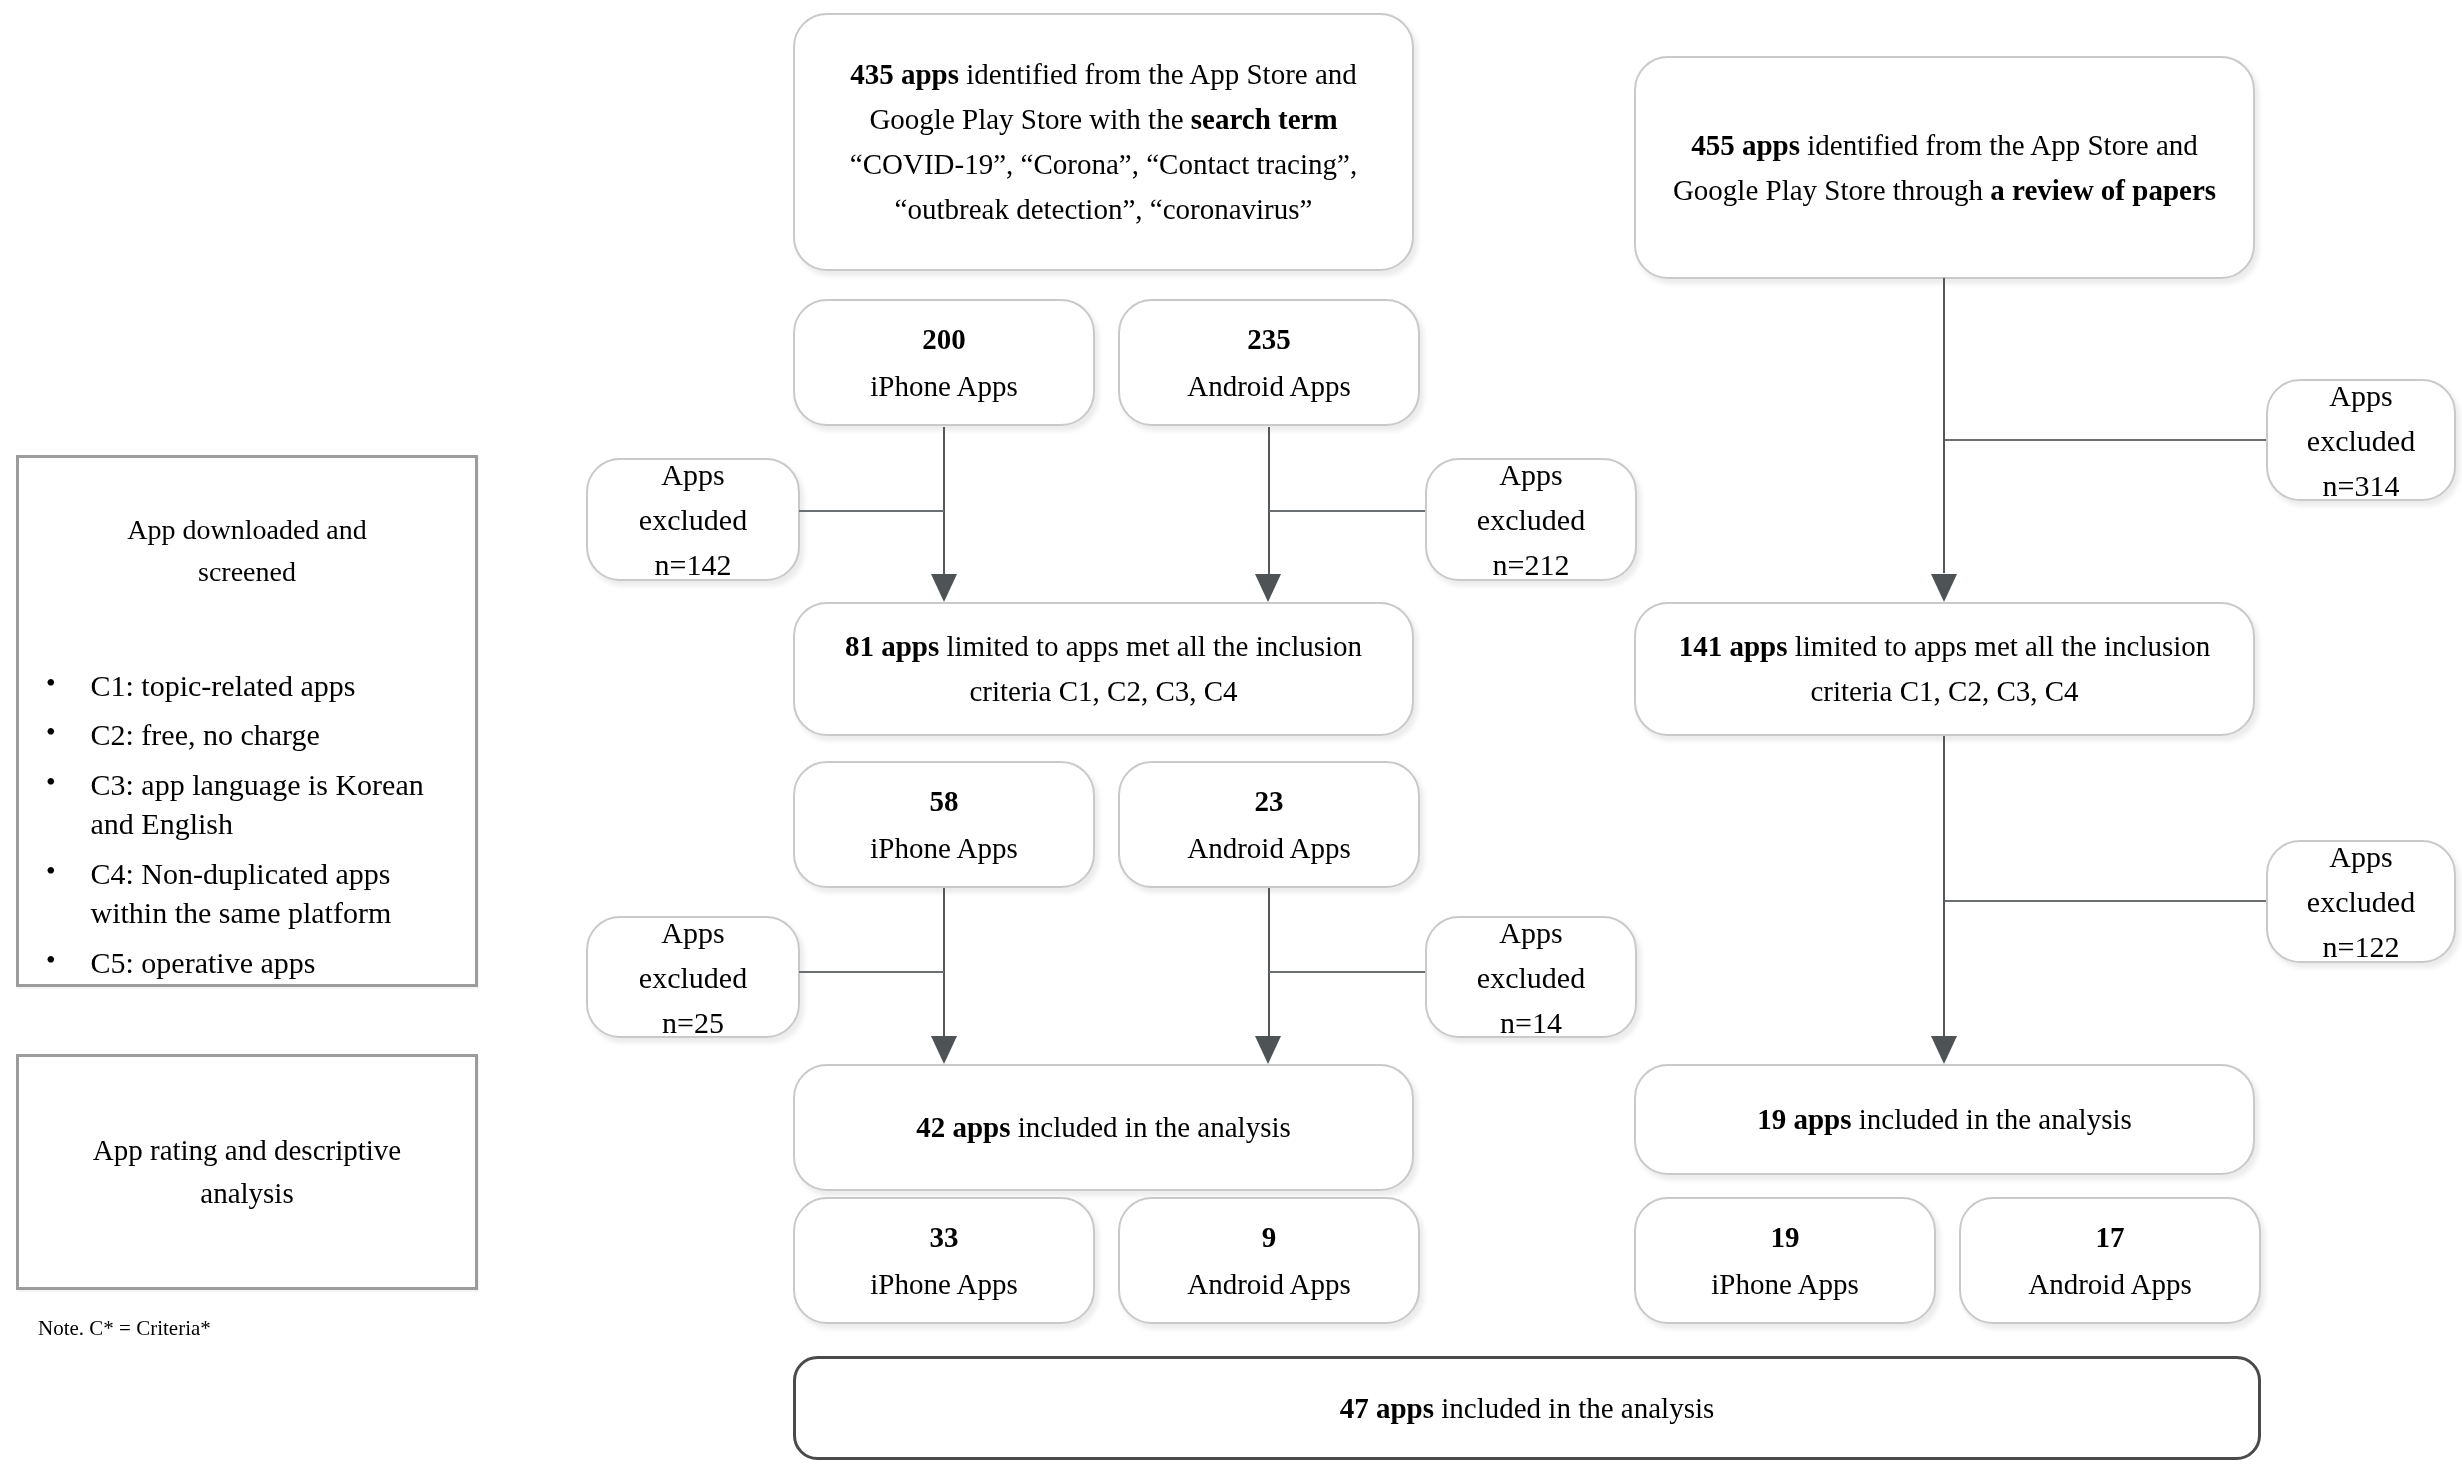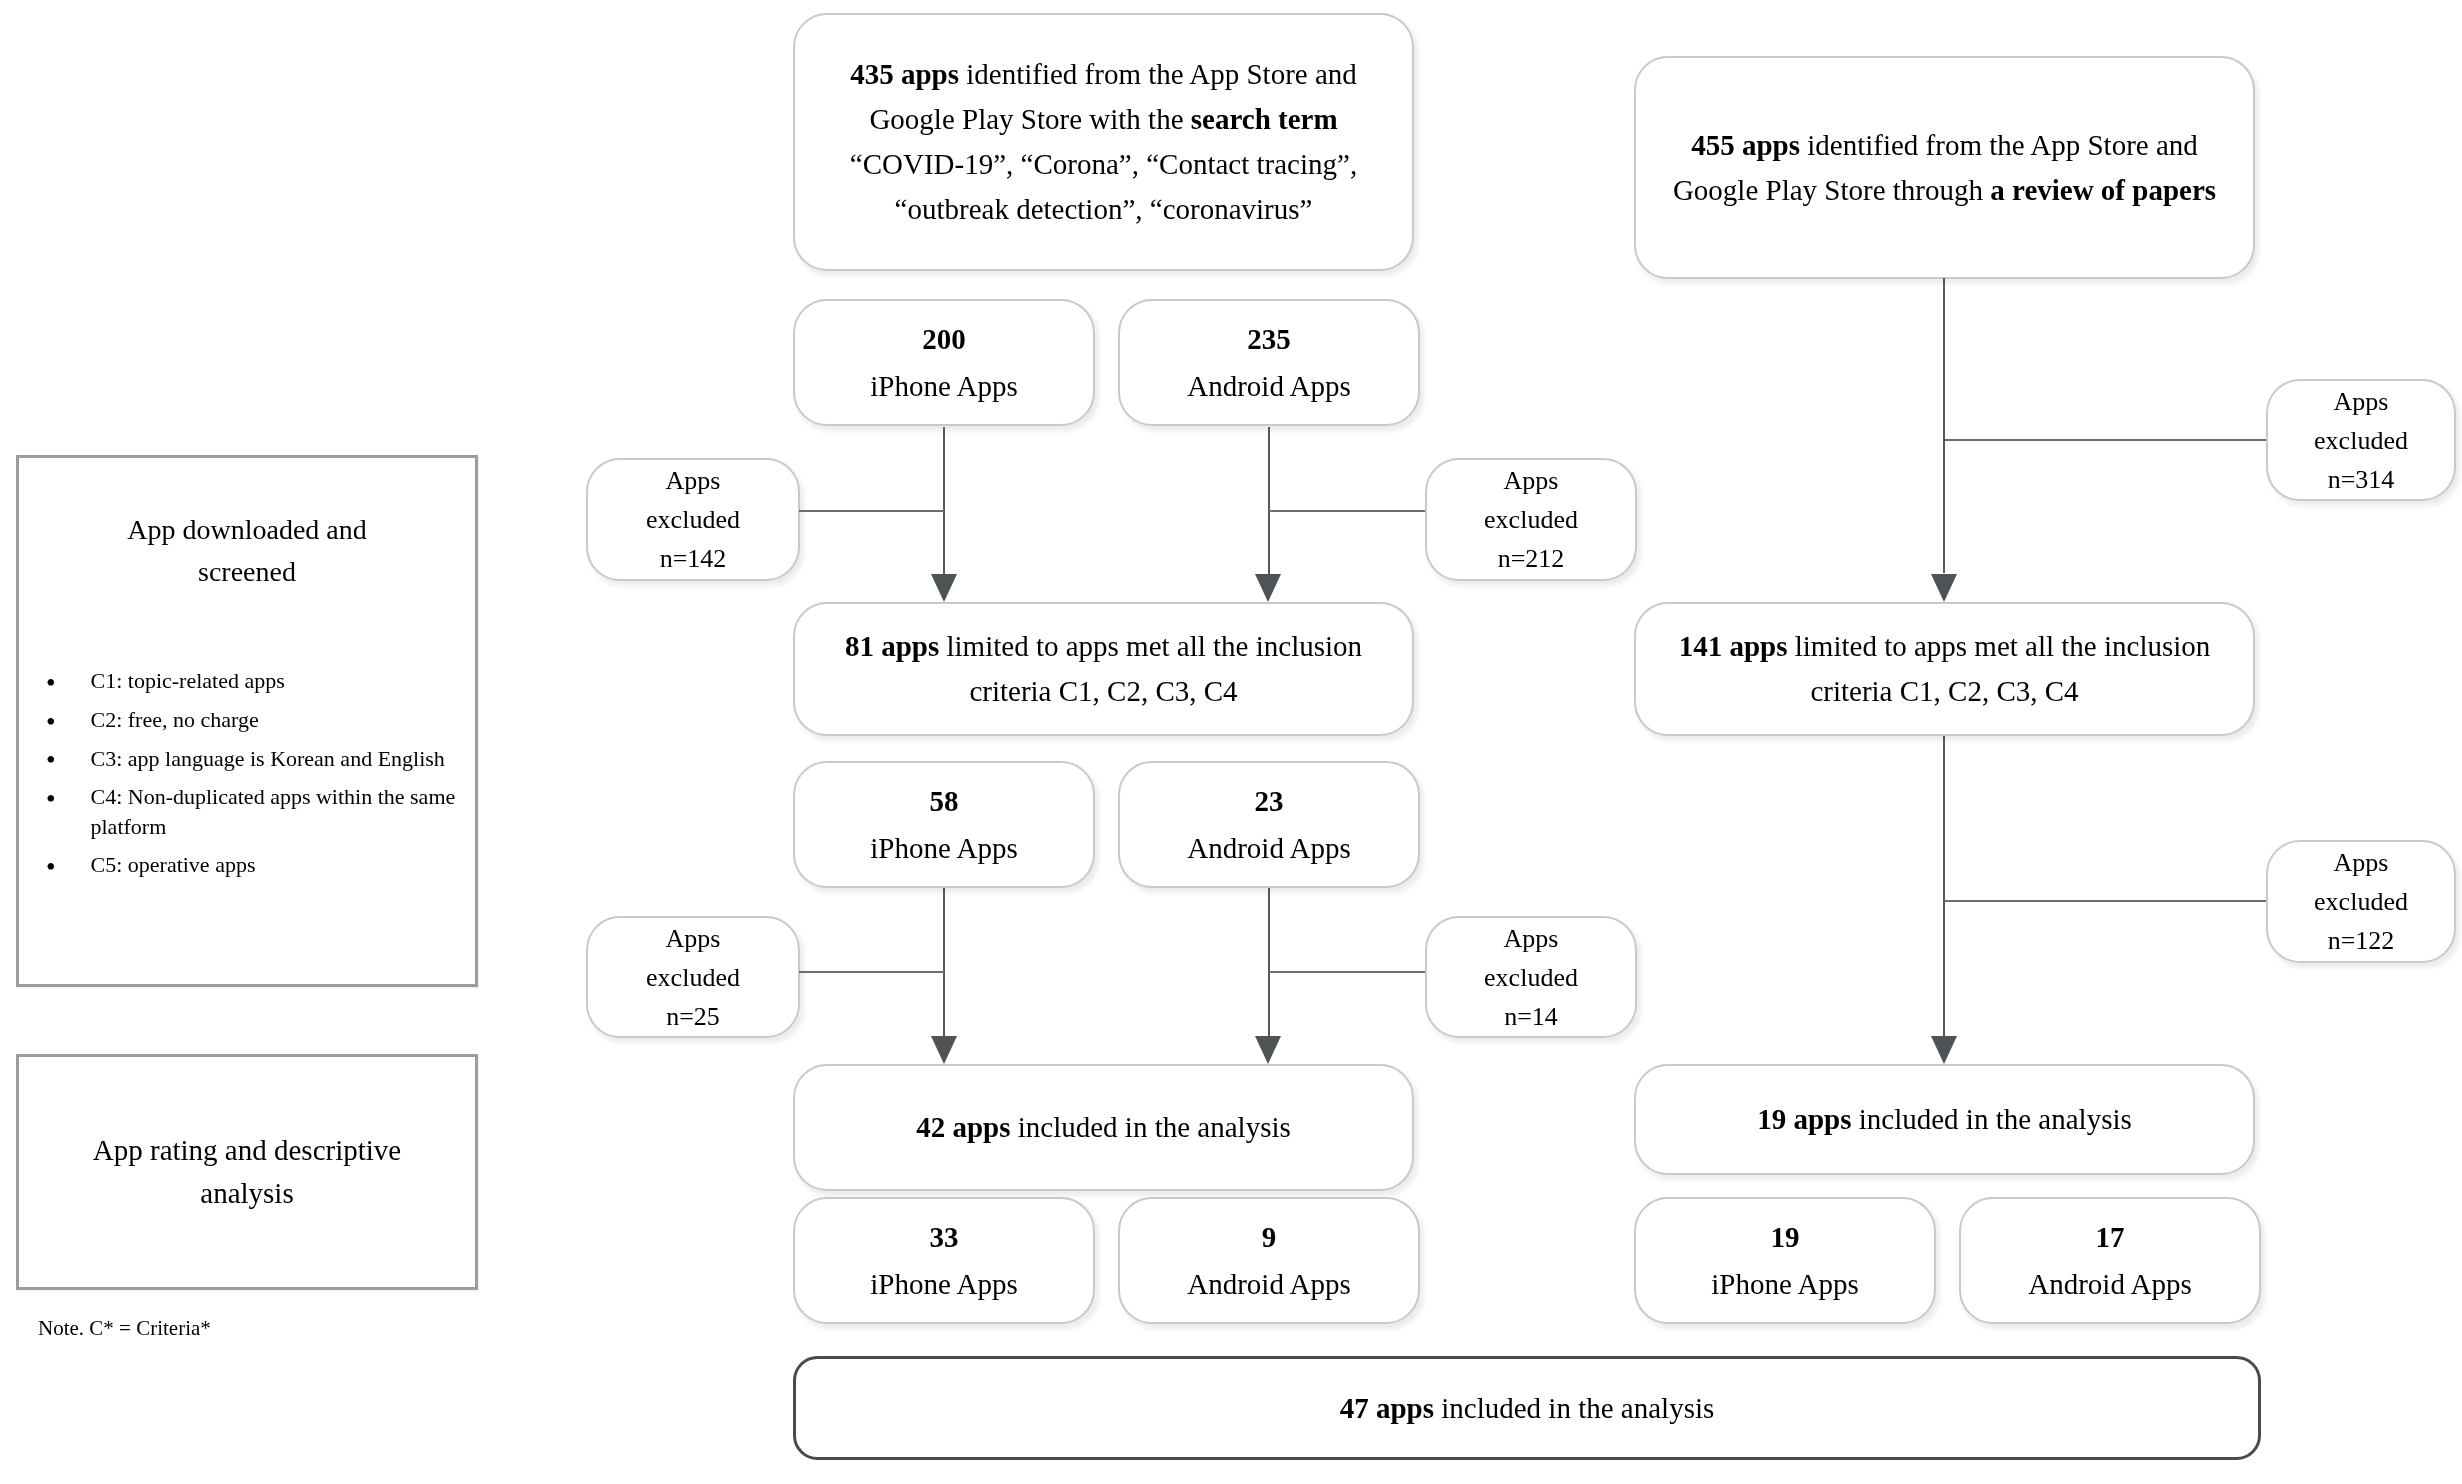--- a/index.html
+++ b/index.html
@@ -25,21 +25,21 @@
     border: 2.4px solid #c9c9c9;
     border-radius: 34px;
     box-shadow: 3.1px 4.3px 4.9px rgba(0,0,0,0.08);
   }
   .square {
     border: 3.7px solid #9c9c9c;
     box-shadow: 1.2px 1.8px 0 rgba(0,0,0,0.05);
   }
   .big-text { font-size: 29px; line-height: 1.55; }
   .bold { font-weight: bold; margin-top: 12px; }
-  .excl-box { font-size: 26px; line-height: 1.5; white-space: pre-line; }
+  .excl-box { font-size: 30px; line-height: 1.5; white-space: pre-line; }
   .plat-box { font-size: 29px; line-height: 1.6; }
   .plat-box .count { font-weight: bold; display: block; }
   .plat-box .plat-label { display: block; }
   .stage-text { font-size: 29px; line-height: 1.5; white-space: pre-line; }
   .line-box { font-size: 29px; }
   .vline { position: absolute; width: 2.4px; background: #54585a; }
   .hline { position: absolute; height: 2.4px; background: #6b6f72; }
   .arrow-down {
     position: absolute;
     width: 0; height: 0;
@@ -52,21 +52,21 @@
   #box-l2 .stage2-title { font-size: 28px; line-height: 1.5; white-space: pre-line; }
   #box-l2 ul {
     list-style: none;
     margin: 73px 0 0 0;
     padding: 0 18.4px 0 24.5px;
     text-align: left;
   }
   #box-l2 li {
     position: relative;
     padding-left: 47px;
-    font-size: 22px;
+    font-size: 30px;
     line-height: 1.32;
     margin-bottom: 9.8px;
   }
   #box-l2 li::before {
     content: "\2022";
     position: absolute;
     left: 2.4px;
     top: -1.2px;
     font-size: 27.5px;
   }

